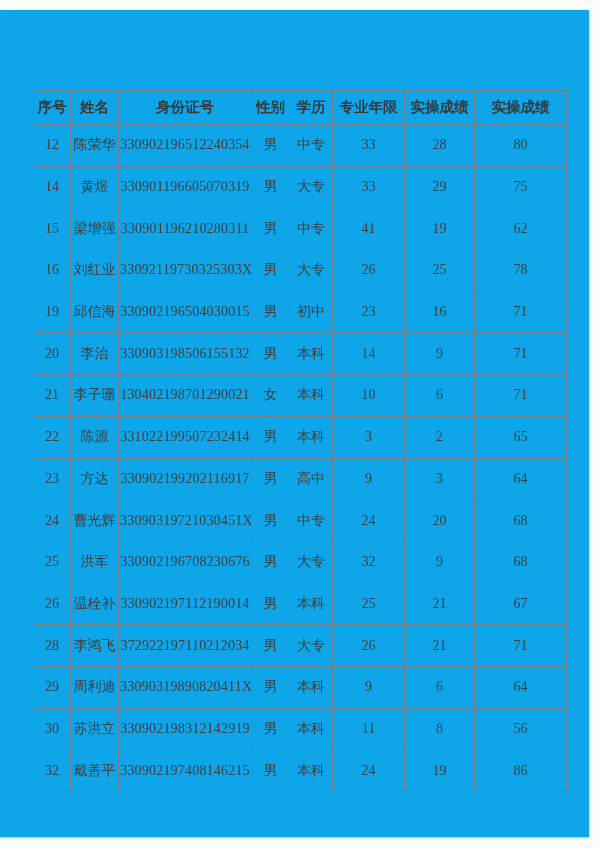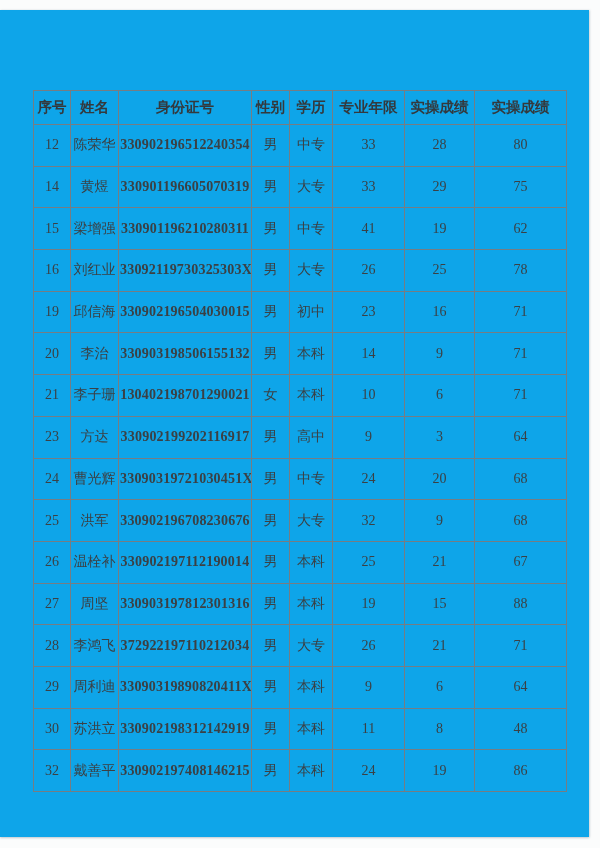--- a/index.html
+++ b/index.html
@@ -45,21 +45,21 @@
     overflow: hidden;
     white-space: nowrap;
   }
   table.doc-table thead tr { height: 34px; }
   table.doc-table tbody tr { height: 31.8px; }
   table.doc-table th {
     font-weight: bold;
     font-size: 14.5px;
     color: #34393d;
   }
-  td.c-id { font-size: 13.5px; letter-spacing: 0.2px; font-weight: bold; }
+  td.c-id { font-size: 13.5px; letter-spacing: 0.2px; }
   
   col.c-no  { width: 37px; }
   col.c-name{ width: 48px; }
   col.c-id  { width: 133px; }
   col.c-sex { width: 38px; }
   col.c-edu { width: 43px; }
   col.c-wy  { width: 72px; }
   col.c-py  { width: 70px; }
   col.c-sc  { width: 92px; }
 </style>
@@ -156,20 +156,30 @@
             <td class="c-no">21</td>
             <td class="c-name">李子珊</td>
             <td class="c-id">130402198701290021</td>
             <td class="c-sex">女</td>
             <td class="c-edu">本科</td>
             <td class="c-wy">10</td>
             <td class="c-py">6</td>
             <td class="c-sc">71</td>
           </tr>
           <tr>
+            <td class="c-no">22</td>
+            <td class="c-name">陈源</td>
+            <td class="c-id">331022199507232414</td>
+            <td class="c-sex">男</td>
+            <td class="c-edu">本科</td>
+            <td class="c-wy">3</td>
+            <td class="c-py">2</td>
+            <td class="c-sc">65</td>
+          </tr>
+          <tr>
             <td class="c-no">23</td>
             <td class="c-name">方达</td>
             <td class="c-id">330902199202116917</td>
             <td class="c-sex">男</td>
             <td class="c-edu">高中</td>
             <td class="c-wy">9</td>
             <td class="c-py">3</td>
             <td class="c-sc">64</td>
           </tr>
           <tr>
@@ -196,30 +206,20 @@
             <td class="c-no">26</td>
             <td class="c-name">温栓补</td>
             <td class="c-id">330902197112190014</td>
             <td class="c-sex">男</td>
             <td class="c-edu">本科</td>
             <td class="c-wy">25</td>
             <td class="c-py">21</td>
             <td class="c-sc">67</td>
           </tr>
           <tr>
-            <td class="c-no">27</td>
-            <td class="c-name">周坚</td>
-            <td class="c-id">330903197812301316</td>
-            <td class="c-sex">男</td>
-            <td class="c-edu">本科</td>
-            <td class="c-wy">19</td>
-            <td class="c-py">15</td>
-            <td class="c-sc">88</td>
-          </tr>
-          <tr>
             <td class="c-no">28</td>
             <td class="c-name">李鸿飞</td>
             <td class="c-id">372922197110212034</td>
             <td class="c-sex">男</td>
             <td class="c-edu">大专</td>
             <td class="c-wy">26</td>
             <td class="c-py">21</td>
             <td class="c-sc">71</td>
           </tr>
           <tr>
@@ -233,21 +233,21 @@
             <td class="c-sc">64</td>
           </tr>
           <tr>
             <td class="c-no">30</td>
             <td class="c-name">苏洪立</td>
             <td class="c-id">330902198312142919</td>
             <td class="c-sex">男</td>
             <td class="c-edu">本科</td>
             <td class="c-wy">11</td>
             <td class="c-py">8</td>
-            <td class="c-sc">48</td>
+            <td class="c-sc">56</td>
           </tr>
           <tr>
             <td class="c-no">32</td>
             <td class="c-name">戴善平</td>
             <td class="c-id">330902197408146215</td>
             <td class="c-sex">男</td>
             <td class="c-edu">本科</td>
             <td class="c-wy">24</td>
             <td class="c-py">19</td>
             <td class="c-sc">86</td>

